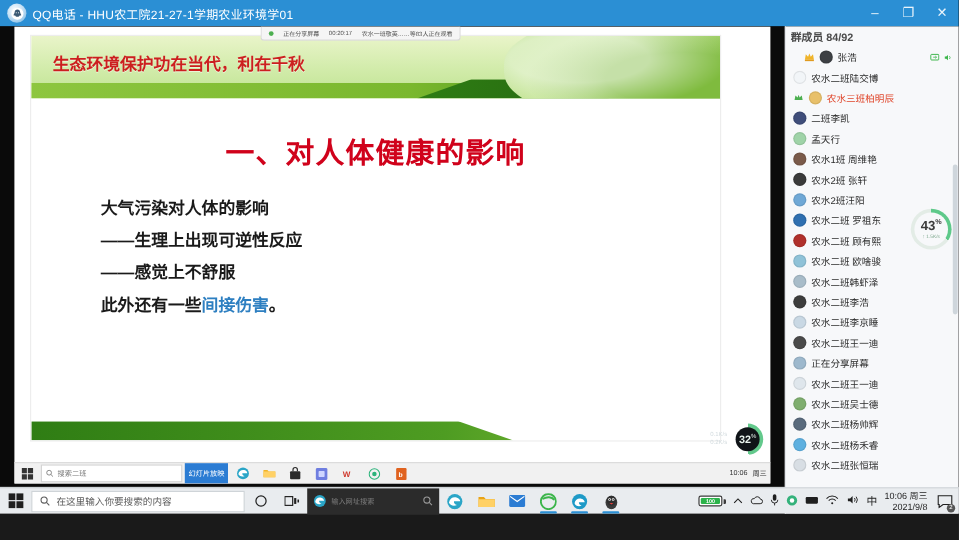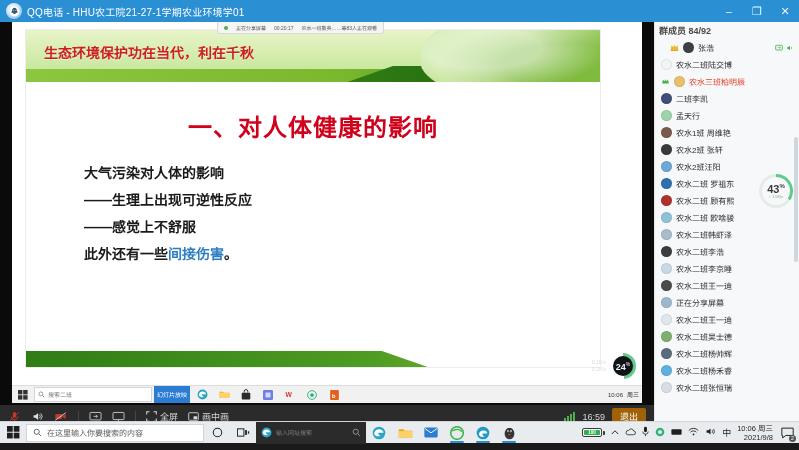--- a/index.html
+++ b/index.html
@@ -209,21 +209,21 @@
   .gauge-txt .g1 sup { font-size:6px; }
   .gauge-txt .g2 { font-size:4px; color:#7fa98f; margin-top:1px; }
 
   .scroll-track {
     position:absolute; right:1px; top:115px; width:4px; height:125px;
     background:#cfd6dc; border-radius:2px;
   }
 
   
   .taskbar {
-    position: absolute; left: 0; top: 421px; width: 799px; height: 22px;
+    position: absolute; left: 0; top: 406px; width: 799px; height: 22px;
     background: #e9ecef; display: flex; align-items: center;
     border-top: 1px solid #d2d6da;
   }
   .tb-start {
     width: 26px; height: 22px; display:flex; align-items:center; justify-content:center;
   }
   .tb-search {
     width: 178px; height: 18px; background: #ffffff; border: 1px solid #cfd4d8;
     display:flex; align-items:center; gap:5px; padding-left: 6px;
     font-size: 8px; color: #5c5c5c; white-space: nowrap; overflow:hidden;
@@ -317,21 +317,21 @@
           <span>00:20:17</span>
           <span>农水一班敬英……等83人正在观看</span>
         </div>
 
         <div class="perf">
           <div class="perf-nums">
             <div>0.1K/s</div>
             <div>0.2K/s</div>
           </div>
           <div class="perf-ring">
-            <span class="perf-val"><span>24</span><sup>%</sup></span>
+            <span class="perf-val"><span>32</span><sup>%</sup></span>
           </div>
         </div>
 
         <div class="inner-taskbar">
           <div class="itb-start">
             <svg width="10" height="10" viewBox="0 0 10 10">
                 <rect x="0" y="0" width="4.4" height="4.4" fill="#333"></rect>
                 <rect x="5.2" y="0" width="4.4" height="4.4" fill="#333"></rect>
                 <rect x="0" y="5.2" width="4.4" height="4.4" fill="#333"></rect>
                 <rect x="5.2" y="5.2" width="4.4" height="4.4" fill="#333"></rect>

